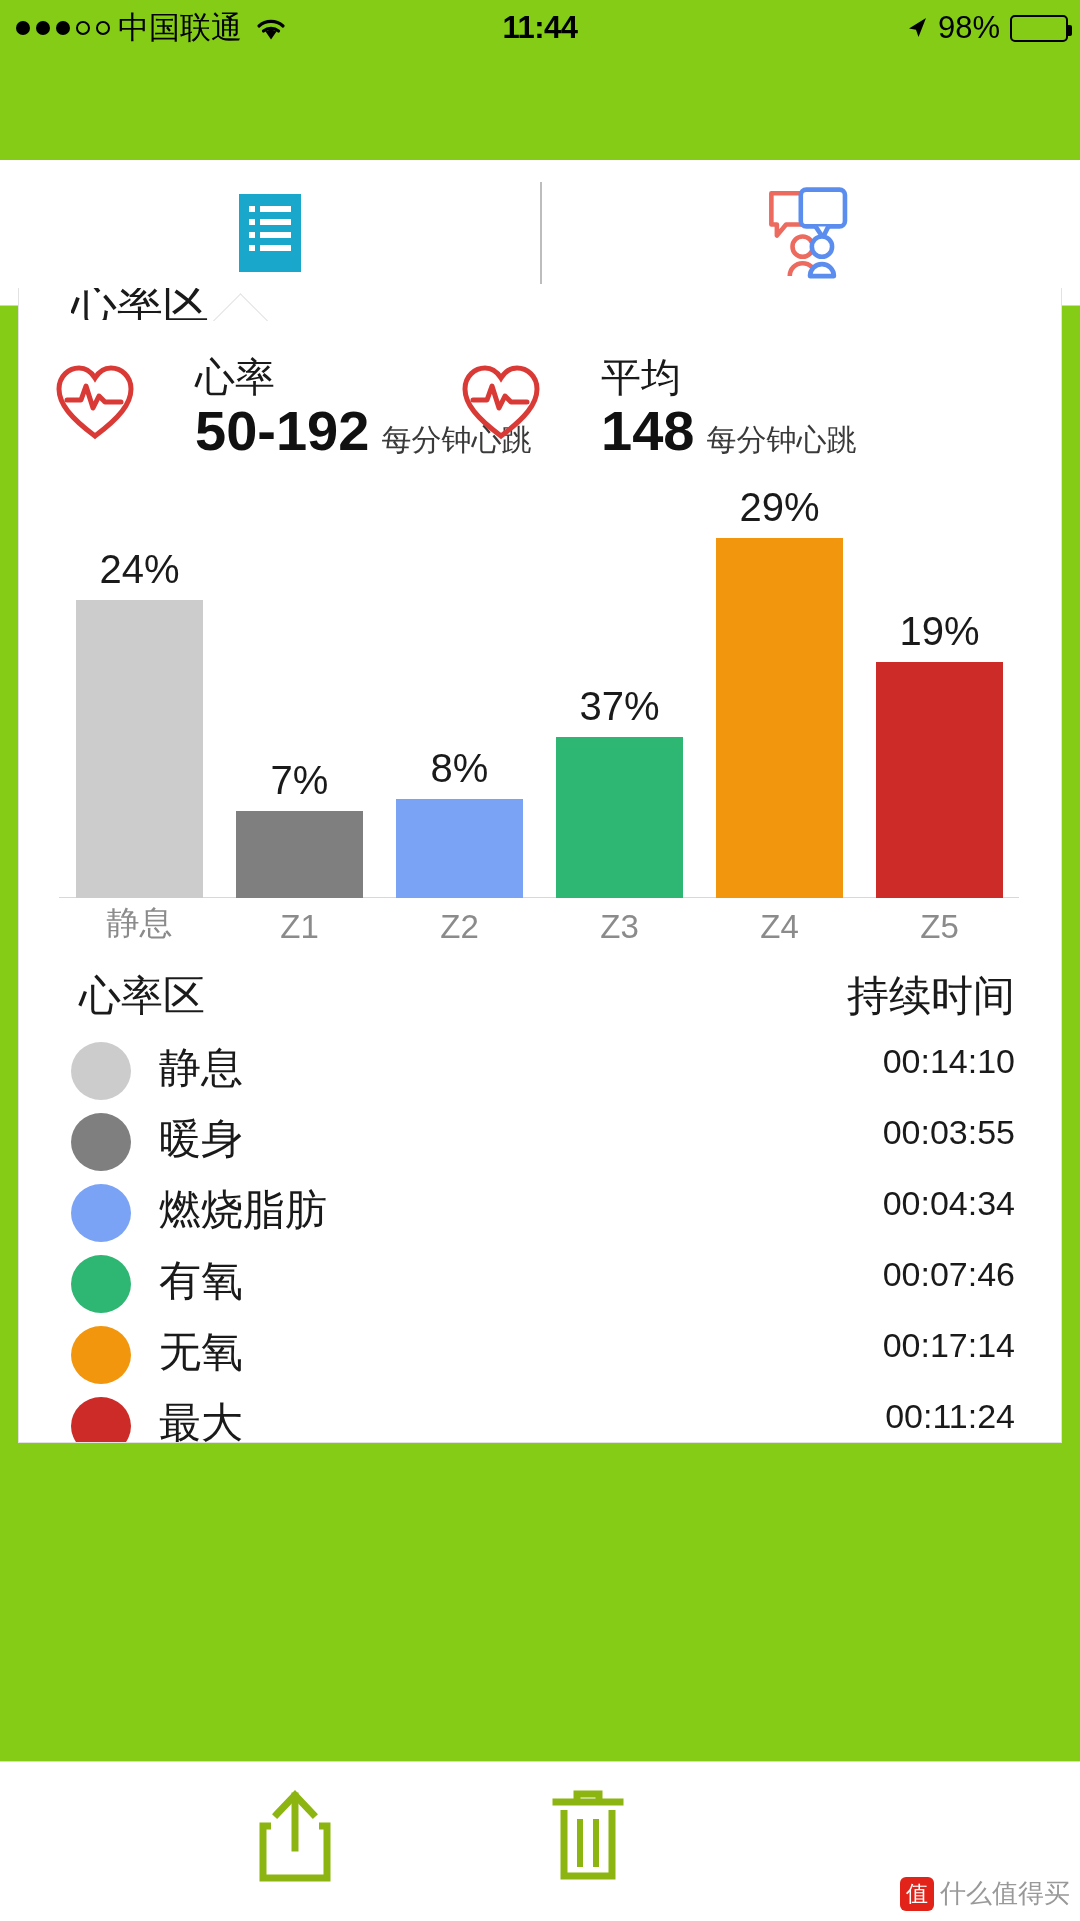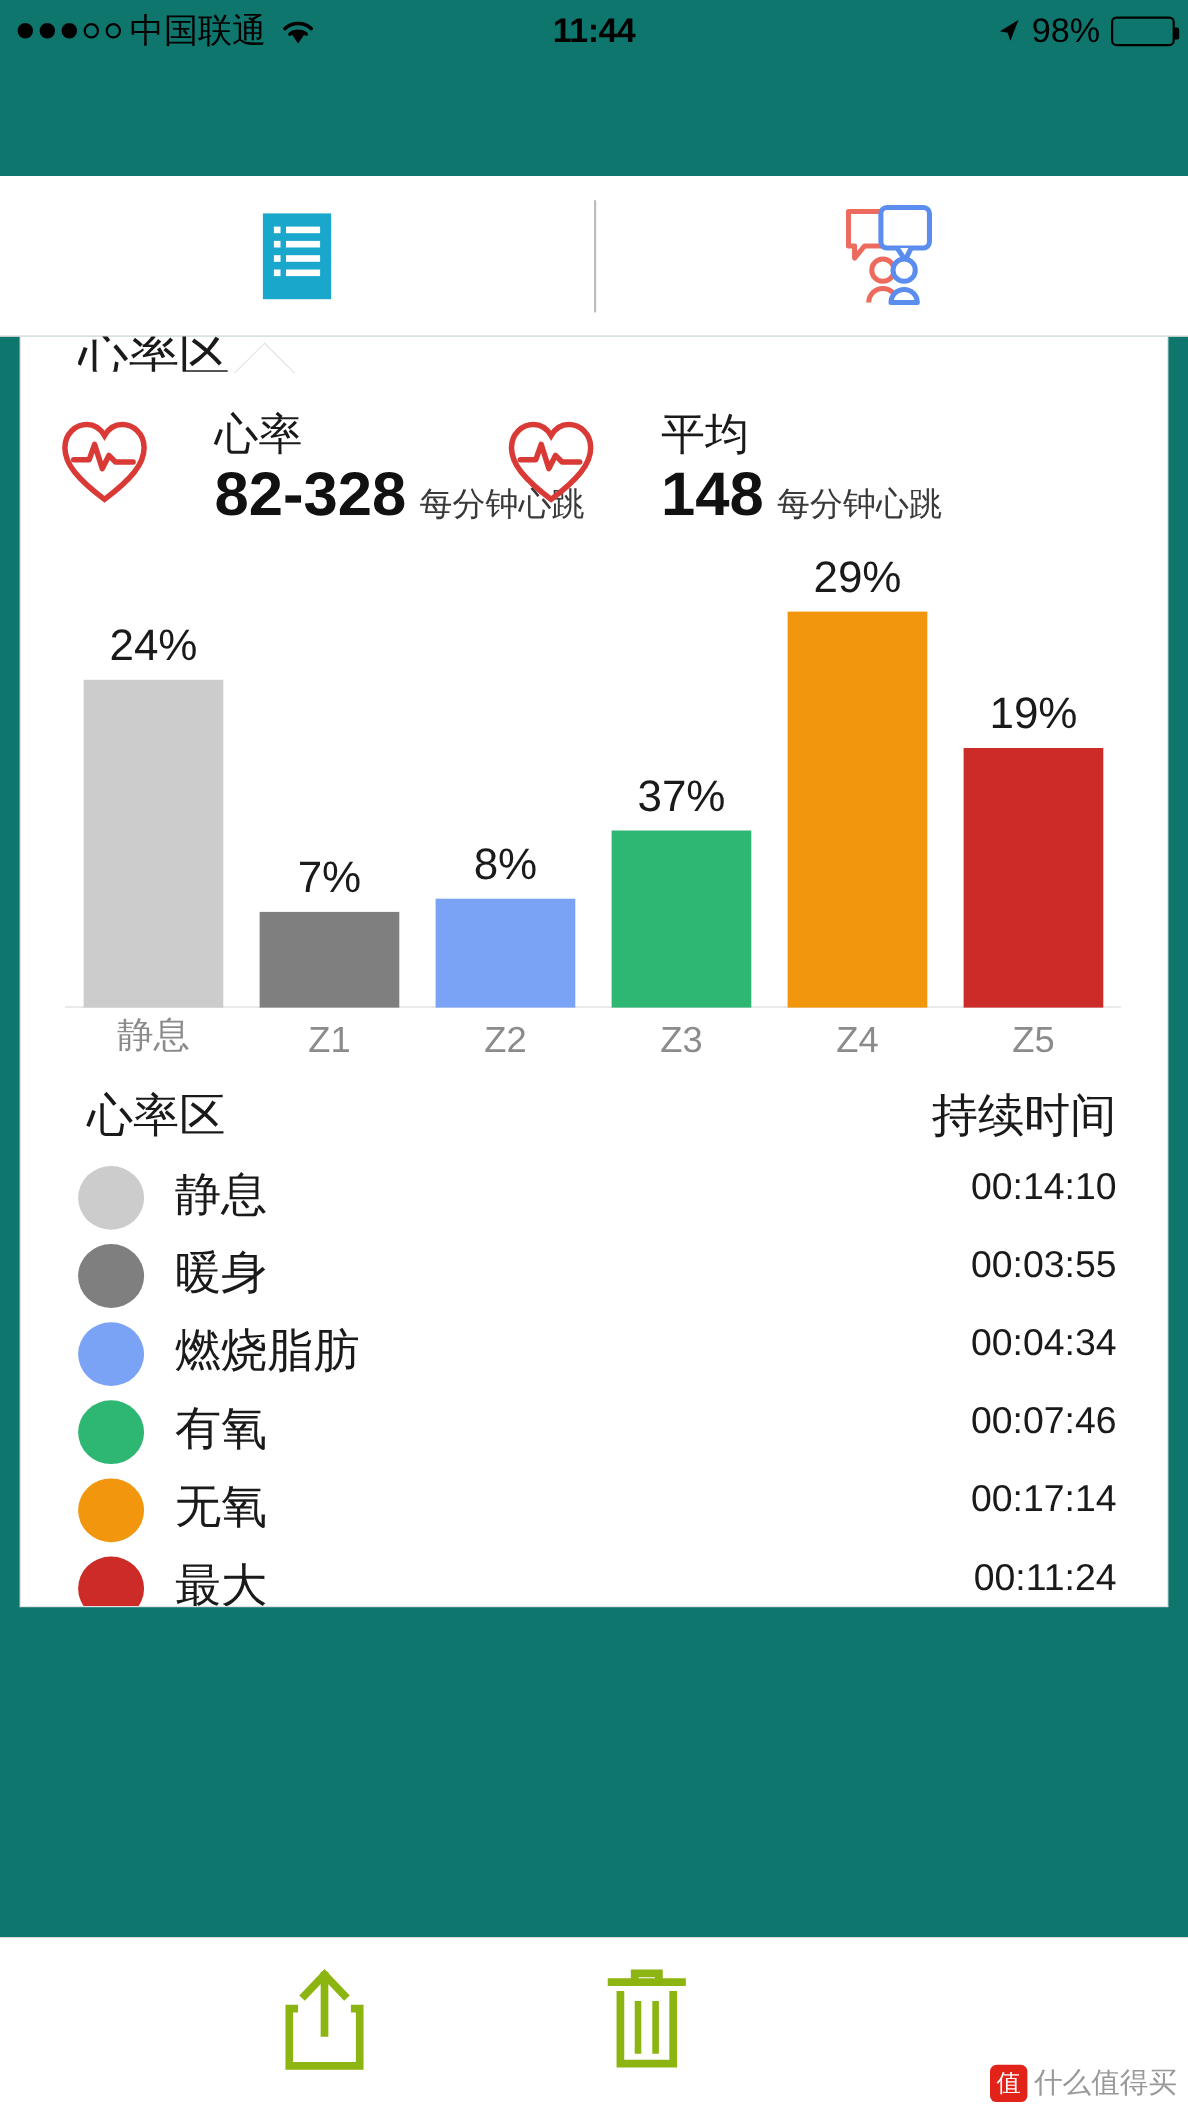--- a/index.html
+++ b/index.html
@@ -2,21 +2,21 @@
 <html><head>
 <meta charset="utf-8">
 <style>
   * { box-sizing: border-box; margin: 0; padding: 0; }
   html, body {
     width: 1080px; height: 1921px;
     background: #ffffff;
     font-family: "Liberation Sans", "DejaVu Sans", sans-serif;
     overflow: hidden;
   }
-  .screen { position: relative; width: 1080px; height: 1921px; background:#0f766e; }
+  .screen { position: relative; width: 1080px; height: 1921px; background:#84cc16; }
 
   
   .statusbar {
     position: absolute; top:0; left:0; width:1080px; height:56px;
     display:flex; align-items:center; color:#000;
   }
   .sb-left { position:absolute; left:16px; top:0; height:56px; display:flex; align-items:center; gap:8px;}
   .sig-dots { display:flex; align-items:center; gap:6px; }
   .dot { width:14px; height:14px; border-radius:50%; background:#000; }
   .dot.hollow { background:transparent; border:2px solid #000; width:14px; height:14px; }
@@ -51,21 +51,21 @@
   .tab-1 { left:0; width:540px; }
   .tab-2 { left:540px; width:540px; }
   .tab-divider { position:absolute; left:540px; top:22px; width:2px; height:102px; background:#bdbdbd; }
   .icon-list { width:62px; height:78px; background:#19A8CC; position:relative; padding:12px 10px;}
   .icon-list .row { display:flex; align-items:center; gap:5px; margin-bottom:7px;}
   .icon-list .bullet { width:6px; height:6px; background:#fff; }
   .icon-list .line { flex:1; height:6px; background:#fff; }
 
   
   .card {
-    position:absolute; top:306px; left:18px; width:1044px; height:1155px;
+    position:absolute; top:288px; left:18px; width:1044px; height:1155px;
     background:#fff; border:1px solid #e2e2e2; border-top:none;
     overflow:hidden;
     text-decoration:underline;
   }
   .card-notch {
     position:absolute; top:-1px; left:184px; width:92px; height:34px; overflow:hidden;
   }
   .card-notch:after {
     content:""; position:absolute; left:14px; top:16px; width:46px; height:46px;
     background:#fff; border-left:1px solid #e2e2e2; border-top:1px solid #e2e2e2;
@@ -213,21 +213,21 @@
       <div class="hr-block left">
         <span class="heart-ico">
           <svg viewBox="0 0 84 80" width="84" height="80">
             <path d="M42 74 C 18 56 6 42 6 27 C 6 14 16 6 26 6 C 34 6 39 11 42 16 C 45 11 50 6 58 6 C 68 6 78 14 78 27 C 78 42 66 56 42 74 Z" fill="none" stroke="#D93A36" stroke-width="5"></path>
             <path d="M14 38 H28 L33 24 L40 46 L46 34 L52 40 H68" fill="none" stroke="#D93A36" stroke-width="5" stroke-linejoin="round" stroke-linecap="round"></path>
           </svg>
         </span>
         <span class="hr-texts">
           <span class="hr-label">心率</span>
           <span class="hr-valrow">
-            <span class="hr-value">82-328</span>
+            <span class="hr-value">50-192</span>
             <span class="hr-unit">每分钟心跳</span>
           </span>
         </span>
       </div>
 
       <div class="hr-block right">
         <span class="heart-ico">
           <svg viewBox="0 0 84 80" width="84" height="80">
             <path d="M42 74 C 18 56 6 42 6 27 C 6 14 16 6 26 6 C 34 6 39 11 42 16 C 45 11 50 6 58 6 C 68 6 78 14 78 27 C 78 42 66 56 42 74 Z" fill="none" stroke="#D93A36" stroke-width="5"></path>
             <path d="M14 38 H28 L33 24 L40 46 L46 34 L52 40 H68" fill="none" stroke="#D93A36" stroke-width="5" stroke-linejoin="round" stroke-linecap="round"></path>

